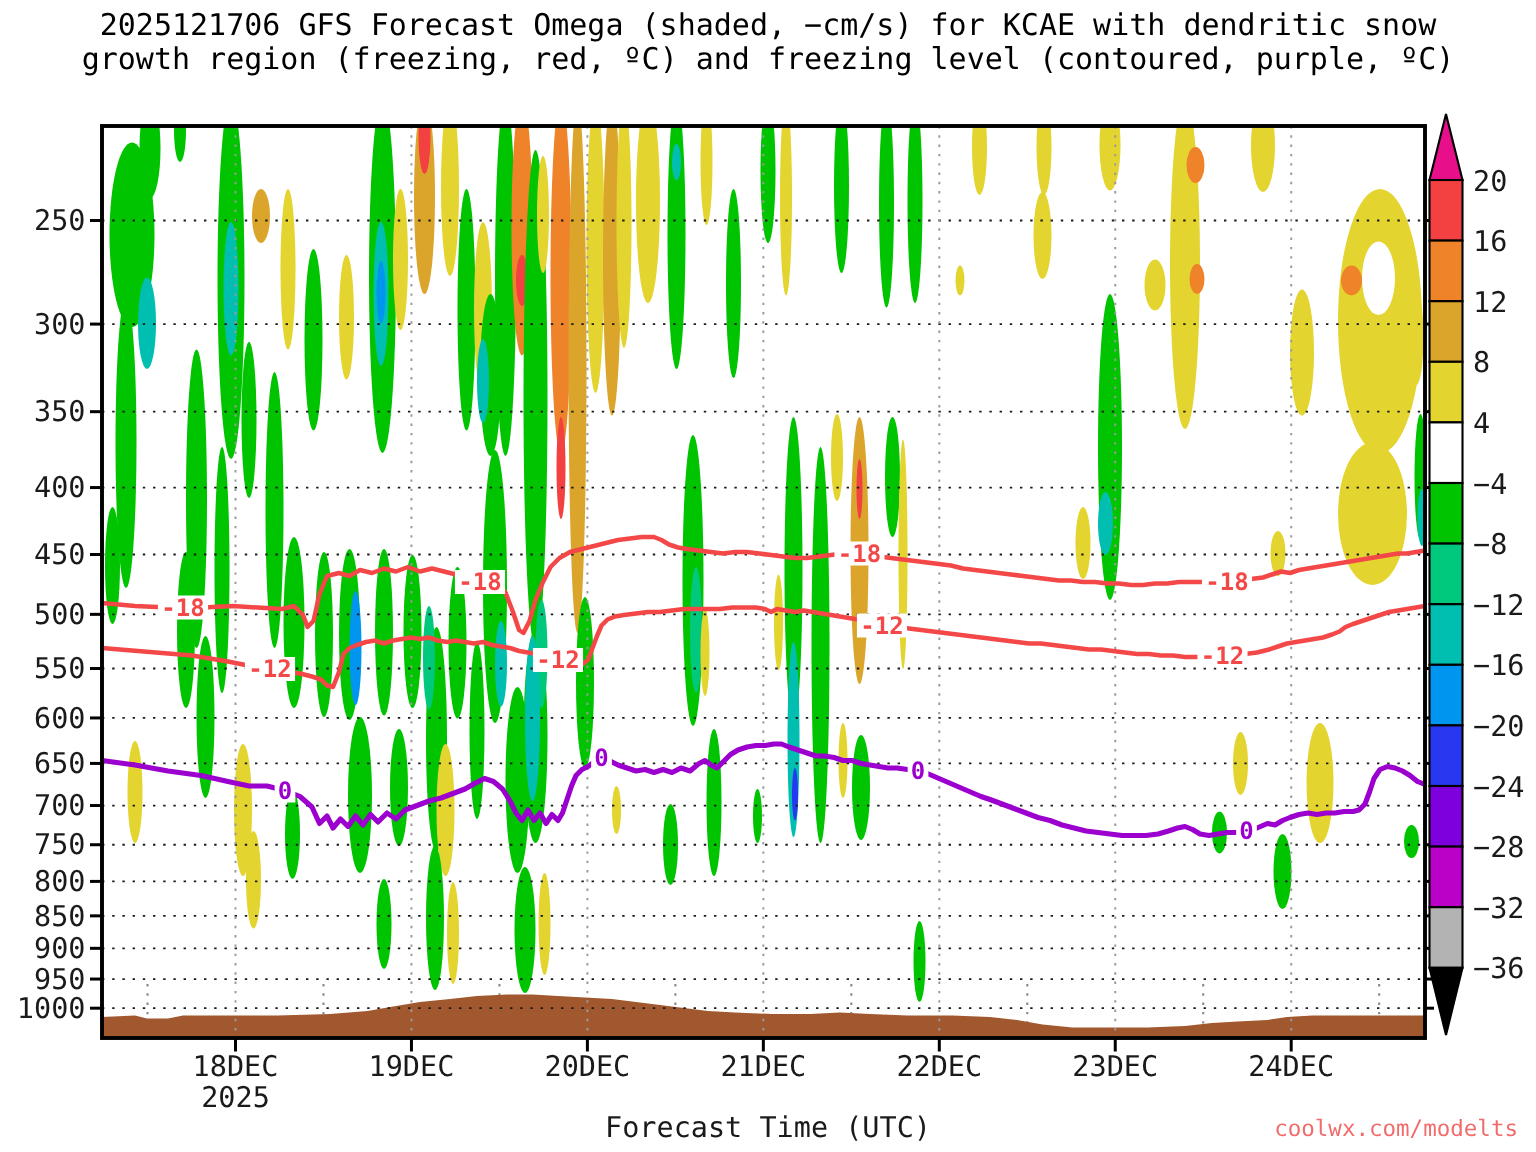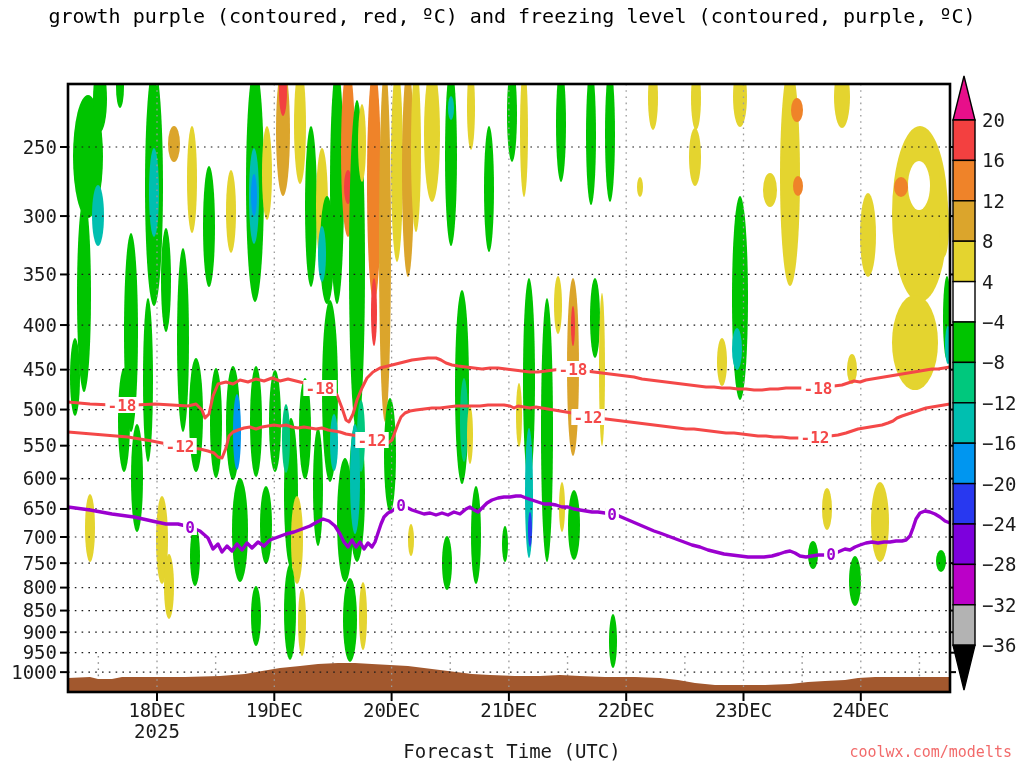--- a/index.html
+++ b/index.html
@@ -12,21 +12,22 @@
   .cbarlab{font-size:19px;fill:#1a1a1a;}
   .axtitle{font-size:19px;fill:#1a1a1a;}
   .wmark{font-size:15px;}
   .clab{font-size:16px;font-weight:bold;}
 </style>
 </head>
 <body>
 
 <div class="page">
   <div class="title">
-    <div>growth purple (contoured, red, ºC) and freezing level (contoured, purple, ºC)</div>
+    <div>2025121706 GFS Forecast Omega (shaded, −cm/s) for KCAE with dendritic snow</div>
+    <div>growth region (freezing, red, ºC) and freezing level (contoured, purple, ºC)</div>
   </div>
 
   <svg id="chart" width="1024" height="768" viewBox="0 0 1024 768" style="position:absolute;left:0;top:0;">
     <defs>
       <clipPath id="plotclip">
           <rect x="68" y="84" width="882" height="608"></rect>
         </clipPath>
     </defs>
     <g id="g-shading" clip-path="url(#plotclip)">
         <ellipse cx="88" cy="156.5" rx="15" ry="61.5" fill="#00c400"></ellipse>

